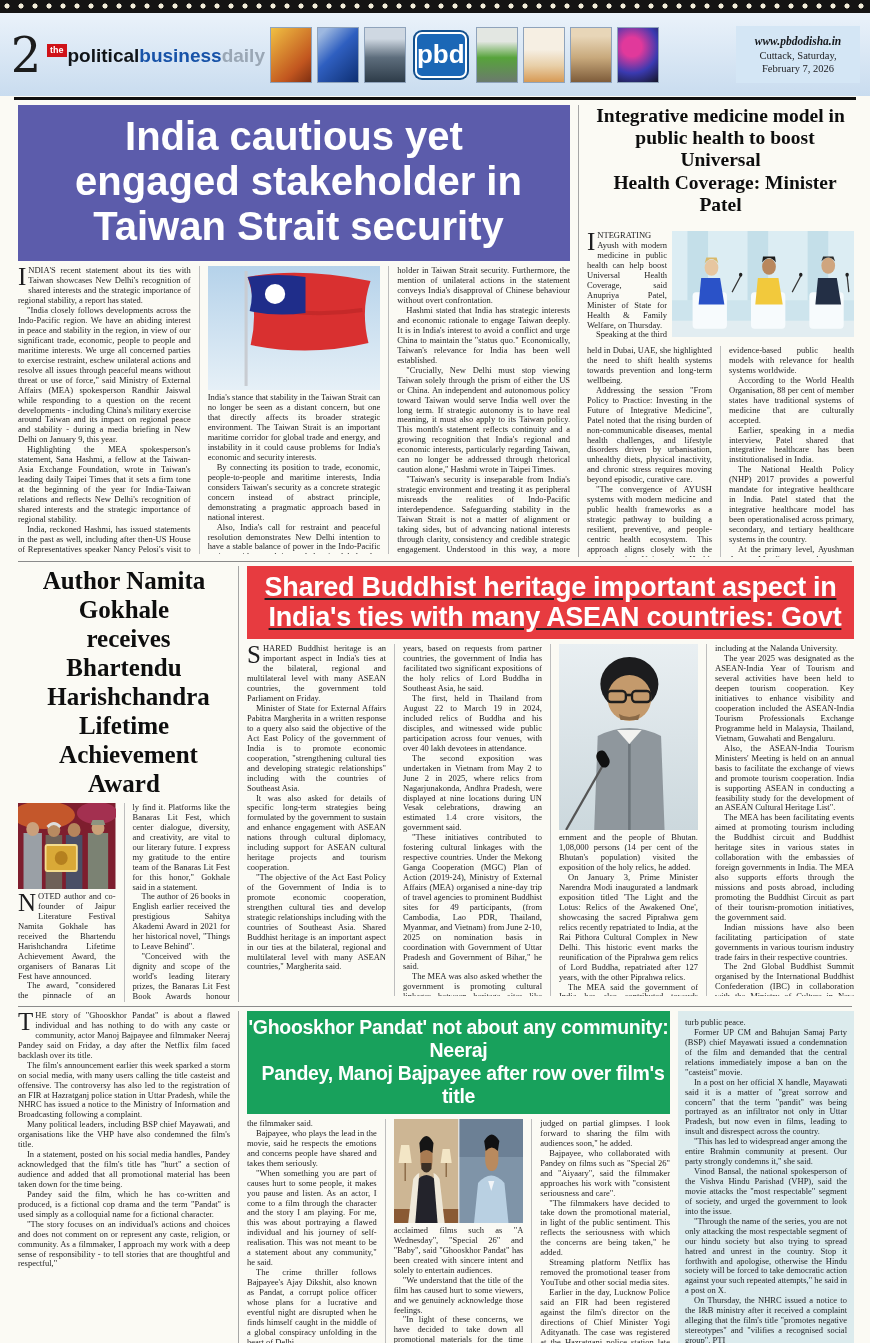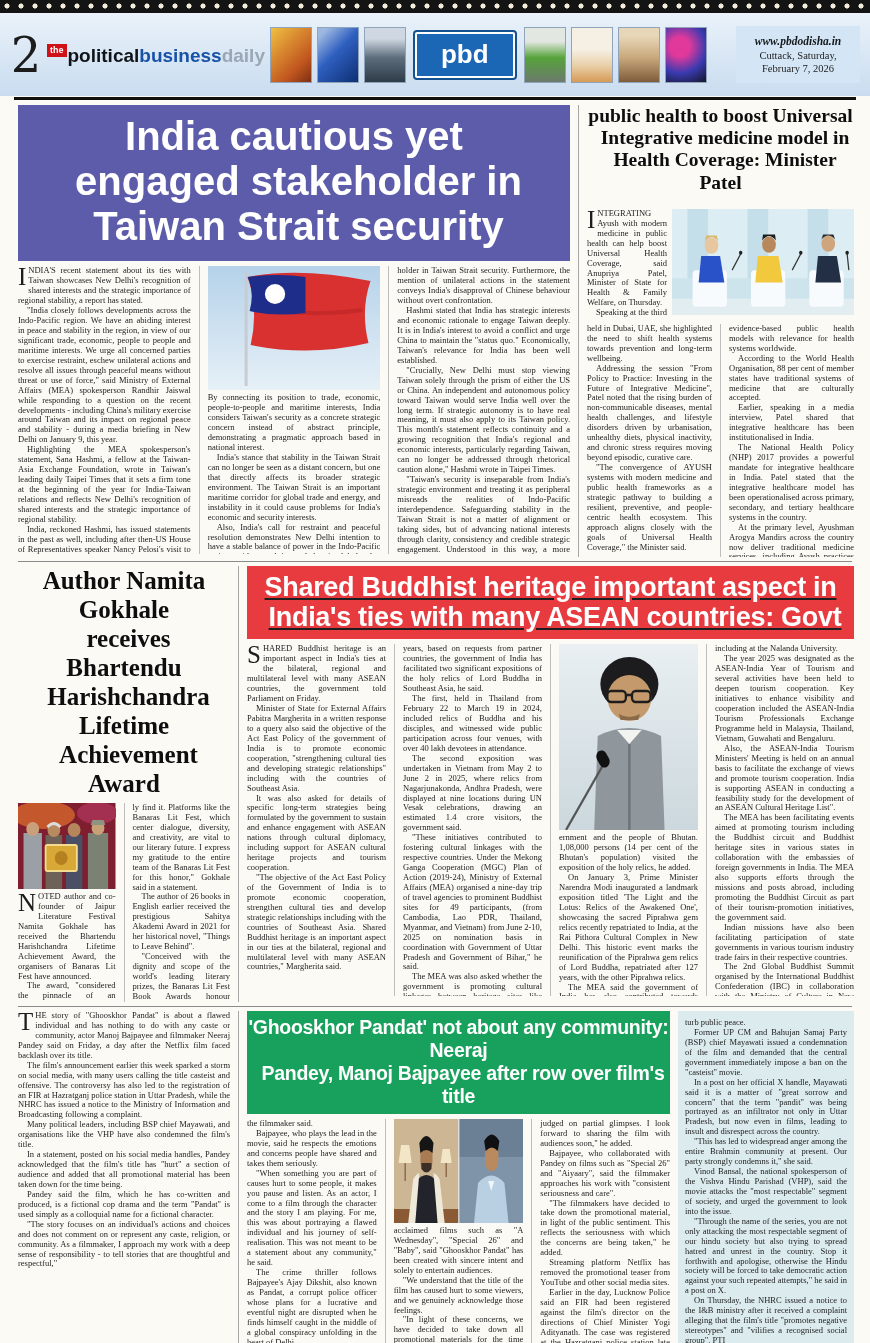--- a/index.html
+++ b/index.html
@@ -21,21 +21,21 @@
   .thumb{width:42px;height:56px;border:1px solid #8fa3bb;box-sizing:border-box;}
   .th-art{background:linear-gradient(135deg,#f0c043,#c2561f 70%,#7e2f12);}
   .th-bike{background:linear-gradient(135deg,#9db8e0 10%,#2f5fc0 45%,#0e2f73);}
   .th-mountain{background:linear-gradient(180deg,#cfd8e2 20%,#5d6d7c 55%,#2e3c49);}
   .th-plant{background:linear-gradient(180deg,#e3e7e2 25%,#57a33b 55%,#6b7a6d);}
   .th-palm{background:linear-gradient(180deg,#f6efe3 40%,#e8cfa8 70%,#d79a55);}
   .th-taj{background:linear-gradient(180deg,#e8d6b8 15%,#c8a97c 55%,#7e5c3a);}
   .th-balls{background:radial-gradient(circle at 35% 35%,#e1399b 22%,#3a3ab0 60%,#151528);}
   .brand{display:flex;align-items:center;gap:5px;margin:0 4px;}
   .pbd{background:#1b67b6;color:#fff;font:800 26px/1 "Liberation Sans",sans-serif;
-    padding:7px 24px 9px;border-radius:2px;border:2px solid #fff;box-shadow:0 0 0 2px #14518f;}
+    padding:7px 0 9px;border-radius:7px;border:2px solid #fff;box-shadow:0 0 0 2px #14518f;}
   .potp{font:800 37px/1 "Liberation Sans",sans-serif;letter-spacing:-1.5px;color:#121212;}
   .mast-right{margin-left:auto;text-align:center;background:#d4e6f5;padding:8px 5px;width:114px;}
   .site{font:italic 700 11.5px/1.3 "Liberation Serif",serif;color:#15181c;}
   .date1,.date2{font:400 10.5px/1.25 "Liberation Serif",serif;}
   .blackrule{height:3px;background:#101010;margin:1px 14px 0;}
   
   .sec{display:flex;padding:0 16px 0 18px;overflow:hidden;box-sizing:border-box;}
   .hrule{border-top:1px solid #8a8a8a;margin:4px 18px;}
   .paras p{margin:0;text-indent:9px;}
   .paras p:first-child{text-indent:0;}
@@ -137,38 +137,38 @@
                 </defs>
               <rect width="170" height="124" fill="url(#sky)"></rect>
               <rect x="36" y="5" width="3" height="115" fill="#c8ccd2"></rect>
               <path d="M39 11 Q90 1 160 15 Q150 44 158 77 Q100 91 42 79 Q50 44 39 11 Z" fill="#d93030"></path>
               <path d="M43 40 Q100 52 152 44" stroke="#b82424" stroke-width="4" fill="none" opacity=".6"></path>
               <path d="M39 11 Q70 7 96 11 L96 47 Q66 51 41 45 Q46 27 39 11 Z" fill="#1f2d8a"></path>
               <circle cx="66" cy="28" r="10" fill="#ffffff"></circle>
             </svg>
           </div>
           <div class="paras">
+              <p>India's stance that stability in the Taiwan Strait can no longer be seen as a distant concern, but one that directly affects its broader strategic environment. The Taiwan Strait is an important maritime corridor for global trade and energy, and instability in it could cause problems for India's economic and security interests.</p>
               <p>By connecting its position to trade, economic, people-to-people and maritime interests, India considers Taiwan's security as a concrete strategic concern instead of abstract principle, demonstrating a pragmatic approach based in national interest.</p>
-              <p>India's stance that stability in the Taiwan Strait can no longer be seen as a distant concern, but one that directly affects its broader strategic environment. The Taiwan Strait is an important maritime corridor for global trade and energy, and instability in it could cause problems for India's economic and security interests.</p>
               <p>Also, India's call for restraint and peaceful resolution demonstrates New Delhi intention to have a stable balance of power in the Indo-Pacific region amid an evolving and chaotic global order, positioning India as a cautious yet engaged stake-</p>
             </div>
         </div>
         <div class="col paras">
             <p>holder in Taiwan Strait security. Furthermore, the mention of unilateral actions in the statement conveys India's disapproval of Chinese behaviour without overt confrontation.</p>
             <p>Hashmi stated that India has strategic interests and economic rationale to engage Taiwan deeply. It is in India's interest to avoid a conflict and urge China to maintain the "status quo." Economically, Taiwan's relevance for India has been well established.</p>
             <p>"Crucially, New Delhi must stop viewing Taiwan solely through the prism of either the US or China. An independent and autonomous policy toward Taiwan would serve India well over the long term. If strategic autonomy is to have real meaning, it must also apply to its Taiwan policy. This month's statement reflects continuity and a growing recognition that India's regional and economic interests, particularly regarding Taiwan, can no longer be addressed through rhetorical caution alone," Hashmi wrote in Taipei Times.</p>
             <p>"Taiwan's security is inseparable from India's strategic environment and treating it as peripheral misreads the realities of Indo-Pacific interdependence. Safeguarding stability in the Taiwan Strait is not a matter of alignment or taking sides, but of advancing national interests through clarity, consistency and credible strategic engagement. Understood in this way, a more substantive engagement with Taiwan constitutes a necessary test of India's professed commitment to strategic autonomy and multialignment," the writer added. -IANS</p>
           </div>
       </div>
     </article>
 
     <article class="integrative">
       <div class="hl-serif paras">
+          <p>Integrative medicine model in</p>
           <p>public health to boost Universal</p>
-          <p>Integrative medicine model in</p>
           <p>Health Coverage: Minister Patel</p>
         </div>
       <div class="introrow">
         <div class="intro paras dc bt">
             <p>INTEGRATING Ayush with modern medicine in public health can help boost Universal Health Coverage, said Anupriya Patel, Minister of State for Health &amp; Family Welfare, on Thursday.</p>
             <p>Speaking at the third day of the World Governments Summit,</p>
           </div>
         <div class="photo panelph">
           <svg viewBox="0 0 212 104" preserveAspectRatio="none">
             <rect width="212" height="104" fill="#cde4ed"></rect>
@@ -272,21 +272,21 @@
         </div>
       <div class="cols bt">
         <div class="col paras dc">
             <p>SHARED Buddhist heritage is an important aspect in India's ties at the bilateral, regional and multilateral level with many ASEAN countries, the government told Parliament on Friday.</p>
             <p>Minister of State for External Affairs Pabitra Margherita in a written response to a query also said the objective of the Act East Policy of the government of India is to promote economic cooperation, "strengthening cultural ties and developing strategic relationships" including with the countries of Southeast Asia.</p>
             <p>It was also asked for details of specific long-term strategies being formulated by the government to sustain and enhance engagement with ASEAN nations through cultural diplomacy, including support for ASEAN cultural heritage projects and tourism cooperation.</p>
             <p>"The objective of the Act East Policy of the Government of India is to promote economic cooperation, strengthen cultural ties and develop strategic relationships including with the countries of Southeast Asia. Shared Buddhist heritage is an important aspect in our ties at the bilateral, regional and multilateral level with many ASEAN countries," Margherita said.</p>
           </div>
         <div class="col paras">
             <p>years, based on requests from partner countries, the government of India has facilitated two significant expositions of the holy relics of Lord Buddha in Southeast Asia, he said.</p>
-            <p>The first, held in Thailand from February 22 to March 19 in 2024, included relics of Buddha and his disciples, and witnessed wide public participation across four venues, with over 40 lakh devotees in attendance.</p>
+            <p>The first, held in Thailand from August 22 to March 19 in 2024, included relics of Buddha and his disciples, and witnessed wide public participation across four venues, with over 40 lakh devotees in attendance.</p>
             <p>The second exposition was undertaken in Vietnam from May 2 to June 2 in 2025, where relics from Nagarjunakonda, Andhra Pradesh, were displayed at nine locations during UN Vesak celebrations, drawing an estimated 1.4 crore visitors, the government said.</p>
             <p>"These initiatives contributed to fostering cultural linkages with the respective countries. Under the Mekong Ganga Cooperation (MGC) Plan of Action (2019-24), Ministry of External Affairs (MEA) organised a nine-day trip of travel agencies to prominent Buddhist sites for 49 participants, (from Cambodia, Lao PDR, Thailand, Myanmar, and Vietnam) from June 2-10, 2025 on nomination basis in coordination with Government of Uttar Pradesh and Government of Bihar," he said.</p>
             <p>The MEA was also asked whether the government is promoting cultural linkages between heritage sites like Piprahwa and Kapilvastu in Siddharthnagar district of Uttar Pradesh to Buddhist heritage sites abroad.</p>
           </div>
         <div class="col">
           <div class="photo ministerph">
             <svg viewBox="0 0 158 186" preserveAspectRatio="none">
               <defs>
                   <linearGradient id="mbg" x1="0" y1="0" x2="0" y2="1">
                 <stop offset="0" stop-color="#e9eff2"></stop>
@@ -384,21 +384,21 @@
             <p>Bajpayee, who collaborated with Pandey on films such as "Special 26" and "Aiyaary", said the filmmaker approaches his work with "consistent seriousness and care".</p>
             <p>"The filmmakers have decided to take down the promotional material, in light of the public sentiment. This reflects the seriousness with which the concerns are being taken," he added.</p>
             <p>Streaming platform Netflix has removed the promotional teaser from YouTube and other social media sites.</p>
             <p>Earlier in the day, Lucknow Police said an FIR had been registered against the film's director on the directions of Chief Minister Yogi Adityanath. The case was registered at the Hazratganj police station late on Thursday night.</p>
           </div>
       </div>
     </article>
 
     <aside class="sidebar paras bt">
         <p>turb public peace.</p>
-        <p>Former UP CM and Bahujan Samaj Party (BSP) chief Mayawati issued a condemnation of the film and demanded that the central government immediately impose a ban on the "casteist" movie.</p>
+        <p>Former UP CM and Bahujan Samaj Party (BSP) chief Mayawati issued a condemnation of the film and demanded that the central relations immediately impose a ban on the "casteist" movie.</p>
         <p>In a post on her official X handle, Mayawati said it is a matter of "great sorrow and concern" that the term "pandit" was being portrayed as an infiltrator not only in Uttar Pradesh, but now even in films, leading to insult and disrespect across the country.</p>
         <p>"This has led to widespread anger among the entire Brahmin community at present. Our party strongly condemns it," she said.</p>
         <p>Vinod Bansal, the national spokesperson of the Vishva Hindu Parishad (VHP), said the movie attacks the "most respectable" segment of society, and urged the government to look into the issue.</p>
         <p>"Through the name of the series, you are not only attacking the most respectable segment of our hindu society but also trying to spread hatred and unrest in the country. Stop it forthwith and apologise, otherwise the Hindu society will be forced to take democratic action against your such repeated attempts," he said in a post on X.</p>
         <p>On Thursday, the NHRC issued a notice to the I&amp;B ministry after it received a complaint alleging that the film's title "promotes negative stereotypes" and "vilifies a recognised social group". PTI</p>
       </aside>
   </section>
 
 </div>
 

